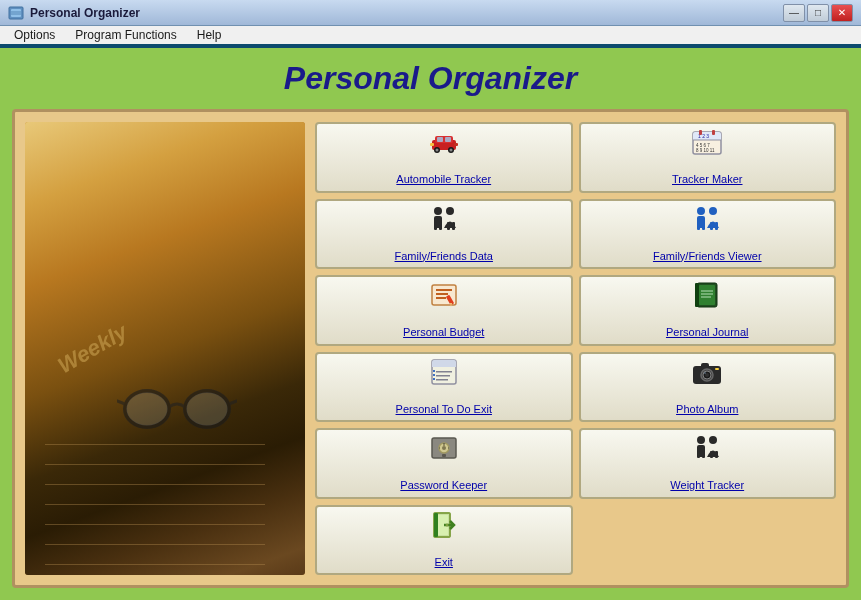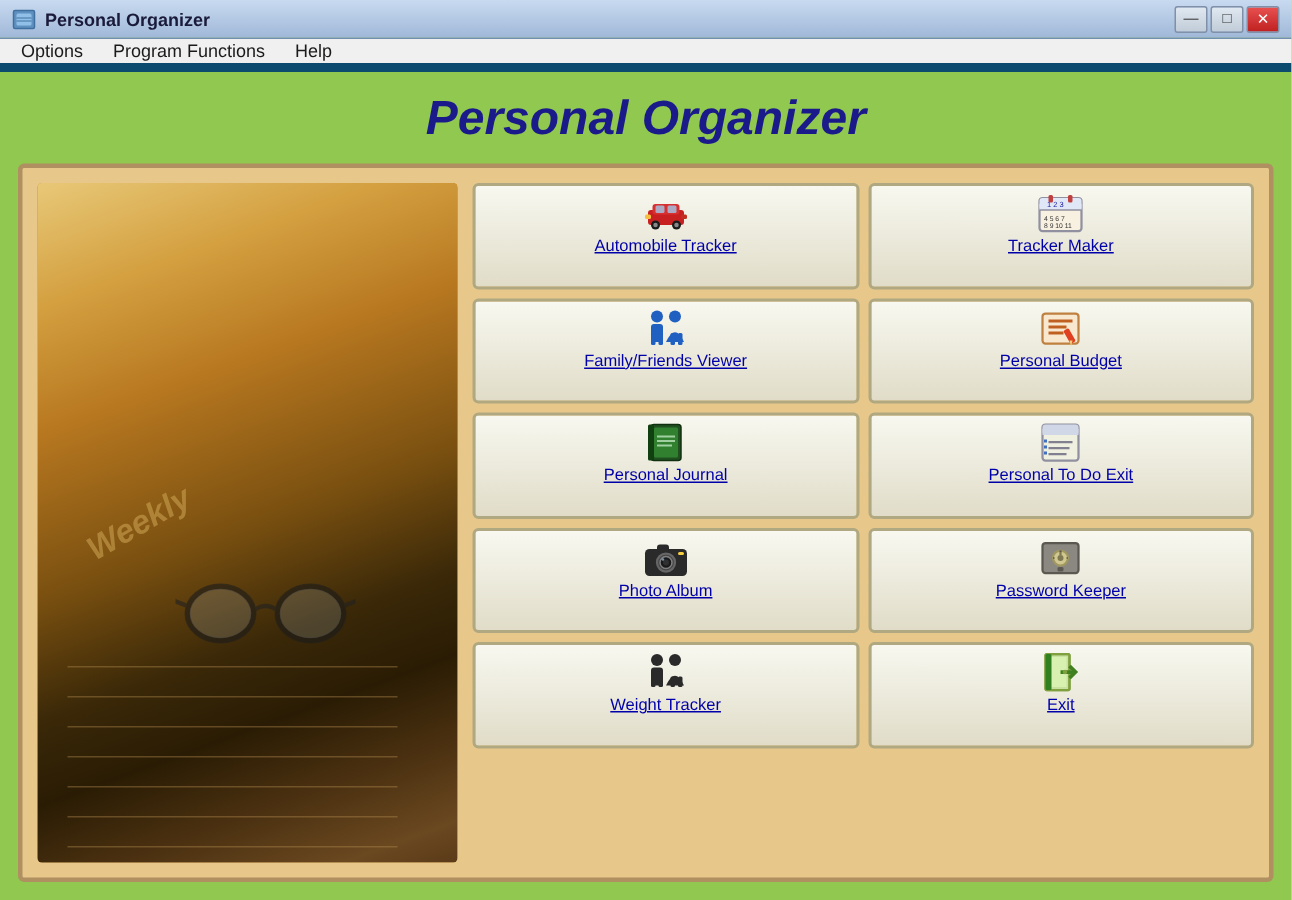--- a/index.html
+++ b/index.html
@@ -53,21 +53,21 @@
       color: white;
     }
 
     
     .menu-bar {
       background: #f0f0f0;
       height: 22px;
       display: flex;
       align-items: center;
       padding: 0 4px;
-      border-bottom: 6px solid #0c4a6e;
+      border-bottom: 4px solid #0c4a6e;
     }
     .menu-item {
       padding: 2px 10px;
       font-size: 12px;
       color: #1a1a1a;
       cursor: pointer;
     }
 
     
     .main-area {
@@ -163,21 +163,21 @@
       flex: 1;
     }
 
     .app-button {
       background: linear-gradient(to bottom, #f8f8f0, #e0dcc8);
       border: 2px solid #b0a880;
       border-radius: 4px;
       display: flex;
       flex-direction: column;
       align-items: center;
-      justify-content: flex-start;
+      justify-content: space-between;
       cursor: pointer;
       padding: 4px 6px;
       gap: 2px;
       transition: background 0.1s;
     }
     .btn-label {
       font-size: 11px;
       color: #0000aa;
       text-decoration: underline;
       text-align: center;
@@ -279,20 +279,35 @@
           <line x1="2" y1="12" x2="30" y2="12" stroke="#9090a0" stroke-width="1"></line>
           <text x="7" y="10" font-size="5" fill="#2020a0" font-family="Arial">1 2 3</text>
           <text x="5" y="19" font-size="4.5" fill="#333" font-family="Arial">4 5 6 7</text>
           <text x="5" y="24" font-size="4.5" fill="#333" font-family="Arial">8 9 10 11</text>
           <rect x="8" y="2" width="3" height="5" rx="1" fill="#c04040"></rect>
           <rect x="21" y="2" width="3" height="5" rx="1" fill="#c04040"></rect>
         </svg>
         <span class="btn-label">Tracker Maker</span>
       </div>
 
+      <div class="app-button">
+        <svg class="icon-svg" viewBox="0 0 32 28">
+
+          <circle cx="10" cy="6" r="4" fill="#2a2a2a"></circle>
+          <rect x="6" y="11" width="8" height="12" rx="2" fill="#2a2a2a"></rect>
+          <rect x="6" y="17" width="3" height="8" rx="1" fill="#2a2a2a"></rect>
+          <rect x="11" y="17" width="3" height="8" rx="1" fill="#2a2a2a"></rect>
+
+          <circle cx="22" cy="6" r="4" fill="#2a2a2a"></circle>
+          <path d="M16,23 Q22,10 28,23 Z" fill="#2a2a2a"></path>
+          <rect x="19" y="17" width="3" height="8" rx="1" fill="#2a2a2a"></rect>
+          <rect x="24" y="17" width="3" height="8" rx="1" fill="#2a2a2a"></rect>
+        </svg>
+        <span class="btn-label">Family/Friends Data</span>
+      </div>
 
       <div class="app-button">
         <svg class="icon-svg" viewBox="0 0 32 28">
 
           <circle cx="10" cy="6" r="4" fill="#2060c0"></circle>
           <rect x="6" y="11" width="8" height="12" rx="2" fill="#2060c0"></rect>
           <rect x="6" y="17" width="3" height="8" rx="1" fill="#2060c0"></rect>
           <rect x="11" y="17" width="3" height="8" rx="1" fill="#2060c0"></rect>
           <circle cx="22" cy="6" r="4" fill="#2060c0"></circle>
           <path d="M16,23 Q22,10 28,23 Z" fill="#2060c0"></path>

